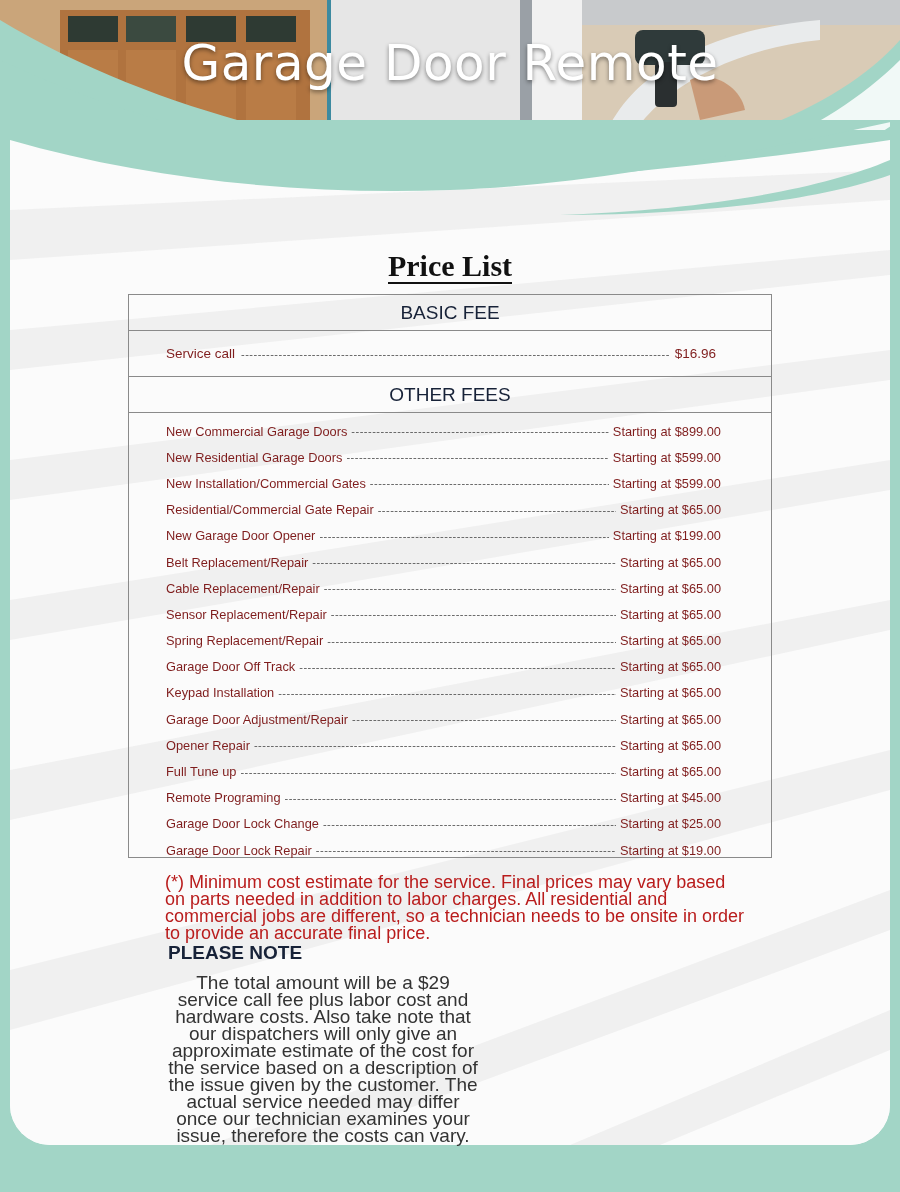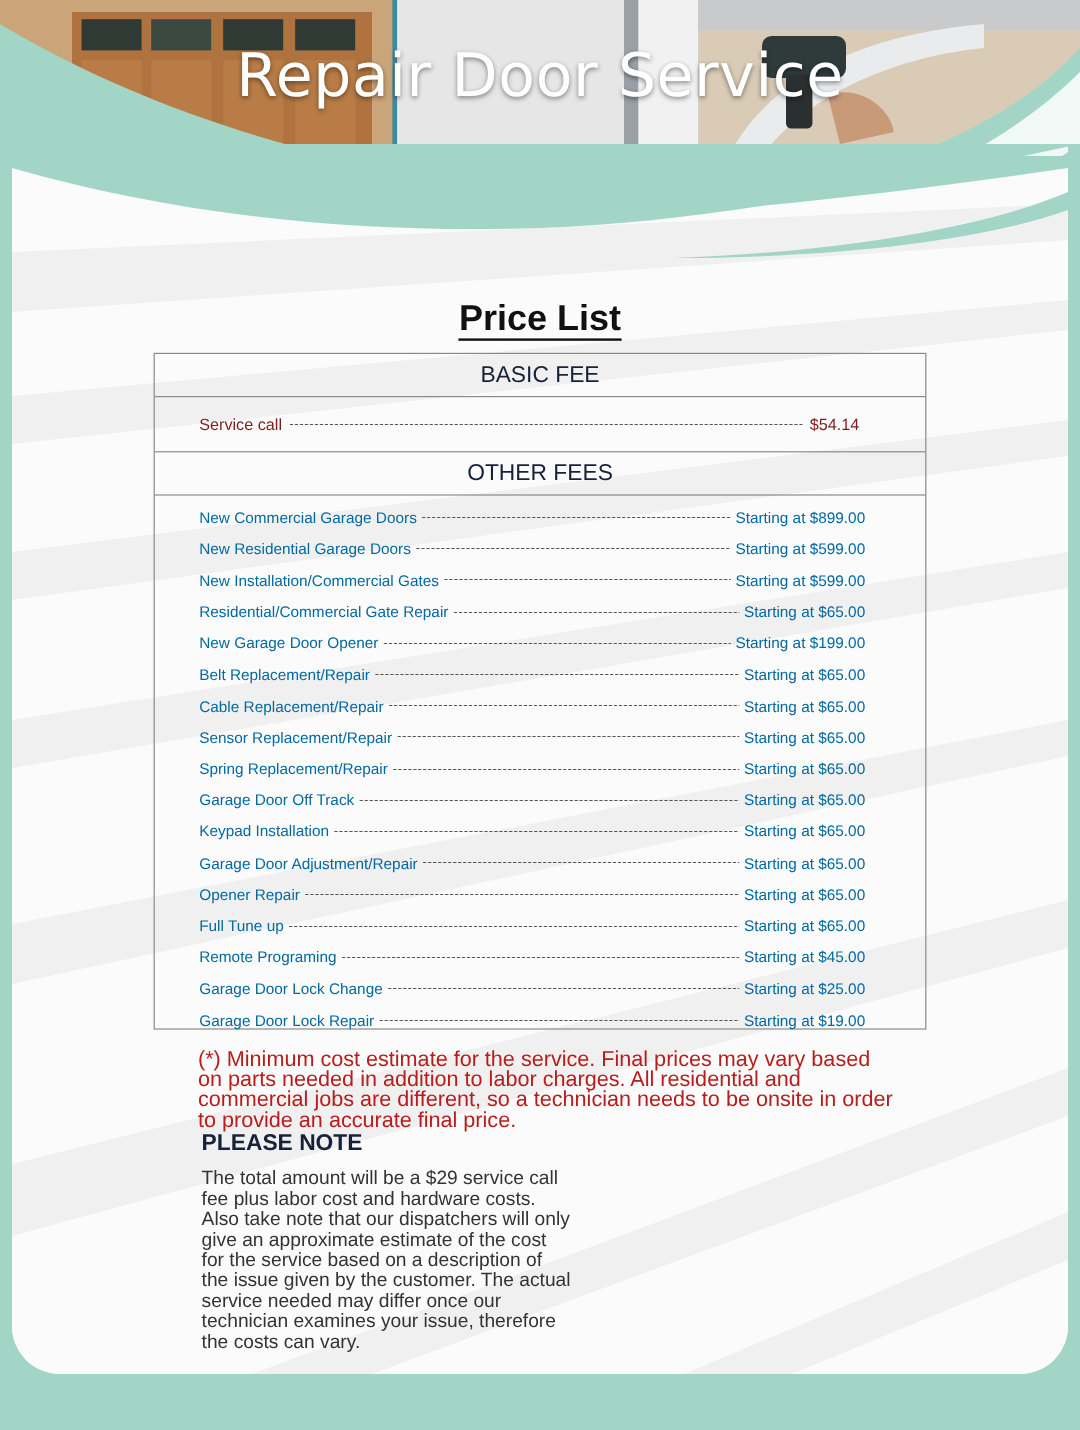--- a/index.html
+++ b/index.html
@@ -3,34 +3,34 @@
 <meta charset="utf-8">
 <style>
   html, body { margin:0; padding:0; }
   body { width:900px; height:1192px; position:relative; overflow:hidden; background:#a2d5c6; font-family:"Liberation Sans", sans-serif; }
   .hero { position:absolute; left:0; top:0; width:900px; height:240px; overflow:hidden; }
   .hero-bg { position:absolute; inset:0; }
   .hero-title { position:absolute; left:0; right:0; top:34px; text-align:center; color:#fff; font-family:"DejaVu Sans", sans-serif; font-size:50px; letter-spacing:0.5px; text-shadow:0 2px 4px rgba(0,0,0,0.45); }
   .card { position:absolute; left:10px; top:130px; width:880px; height:1015px; background:#fafafa; border-radius:0 0 40px 40px; overflow:hidden; }
   .rays { position:absolute; inset:0; }
   .content { position:absolute; left:0; top:0; width:900px; height:1192px; }
-  .price-title { position:absolute; left:0; right:0; top:248px; text-align:center; font-family:Liberation Sans, sans-serif; font-size:30px; font-weight:bold; color:#111; }
+  .price-title { position:absolute; left:0; right:0; top:248px; text-align:center; font-family:Liberation Serif, serif; font-size:30px; font-weight:bold; color:#111; }
   .price-title span { border-bottom:2.5px solid #111; padding-bottom:0; line-height:36px; }
   .table { position:absolute; left:128px; top:294px; width:644px; height:564px; border:1px solid #8a8a8a; box-sizing:border-box; }
   .section-head { height:35px; line-height:35px; text-align:center; font-weight:normal; font-size:19px; color:#172238; border-bottom:1px solid #8a8a8a; }
   .basic-row { height:45px; border-bottom:1px solid #8a8a8a; display:flex; align-items:center; padding:0 55px 0 37px; font-size:13.5px; color:#7f1d1d; }
   .lead { flex:1; overflow:hidden; white-space:nowrap; color:#555; margin:0 6px; font-size:11px; letter-spacing:0.5px; }
   .lead::after { content:"------------------------------------------------------------------------------------------------------------------------------------------------------------------------------------"; }
   .fee-list { padding-top:5px; }
-  .fee-row { height:26.2px; display:flex; align-items:center; padding:0 50px 0 37px; font-size:12.8px; color:#0369a1;justify-content:flex-end; }
+  .fee-row { height:26.2px; display:flex; align-items:center; padding:0 50px 0 37px; font-size:12.8px; color:#7f1d1d;justify-content:flex-end; }
   .fee-row .lead { margin:0 4px; }
   .note { position:absolute; left:165px; top:874px; width:580px; font-size:18px; line-height:17px; color:#b91c1c; }
   .col { position:absolute; top:942px; }
   .col h3 { margin:0; font-size:19px; font-weight:bold; color:#172238; }
-  .col p { margin:10px 0 0 0; font-size:16px; line-height:17px; color:#333; }
+  .col p { margin:10px 0 0 0; font-size:19px; line-height:17px; color:#333;text-align:center; }
   .col-left { left:168px; width:310px; }
   .col-right { left:504px; width:260px; }
   .col-right p { margin-left:4px; }
 </style>
 </head>
 <body>
 
 <div class="hero">
   <svg class="hero-bg" width="900" height="240" viewBox="0 0 900 240">
     <rect x="0" y="0" width="900" height="240" fill="#a2d5c6"></rect>
@@ -63,21 +63,21 @@
       <rect x="582" y="0" width="318" height="25" fill="#c8cacc"></rect>
       <path d="M600,150 C620,80 700,30 820,20 L820,40 C720,50 640,100 620,160 Z" fill="#e9ebec"></path>
       <rect x="635" y="30" width="70" height="35" rx="8" fill="#2f3a3a"></rect>
       <rect x="655" y="62" width="22" height="45" rx="4" fill="#2a2f30"></rect>
       <path d="M690,80 C710,70 740,85 745,110 L700,120 Z" fill="#c99a78"></path>
     </g>
 
     <path d="M0,20 C150,110 330,150 460,160 C330,165 160,135 0,60 Z" fill="#a2d5c6"></path>
     <path d="M900,60 C800,160 620,205 520,215 C650,220 800,190 900,120 Z" fill="#ffffff" opacity="0.85"></path>
   </svg>
-  <div class="hero-title">Repair Door Service</div>
+  <div class="hero-title">Garage Door Remote</div>
 </div>
 
 <div class="card">
   <svg class="rays" width="880" height="1015" viewBox="0 0 880 1015">
     <rect width="880" height="1015" fill="#fbfbfb"></rect>
     <g fill="#eeeeee" opacity="0.8">
       <polygon points="0,80 880,40 880,70 0,130"></polygon>
       <polygon points="0,200 880,120 880,145 0,240"></polygon>
       <polygon points="0,330 880,220 880,250 0,370"></polygon>
       <polygon points="0,470 880,330 880,360 0,510"></polygon>
@@ -100,21 +100,21 @@
 </svg>
 
 <div class="content">
   <div class="price-title"><span>Price List</span></div>
 
   <div class="table">
     <div class="section-head">BASIC FEE</div>
     <div class="basic-row">
       <span>Service call</span>
       <span class="lead"></span>
-      <span>$54.14</span>
+      <span>$16.96</span>
     </div>
     <div class="section-head">OTHER FEES</div>
     <div class="fee-list">
       <div class="fee-row">
           <span>New Commercial Garage Doors</span>
           <span class="lead"></span>
           <span>Starting at $899.00</span>
         </div>
       <div class="fee-row">
           <span>New Residential Garage Doors</span>

